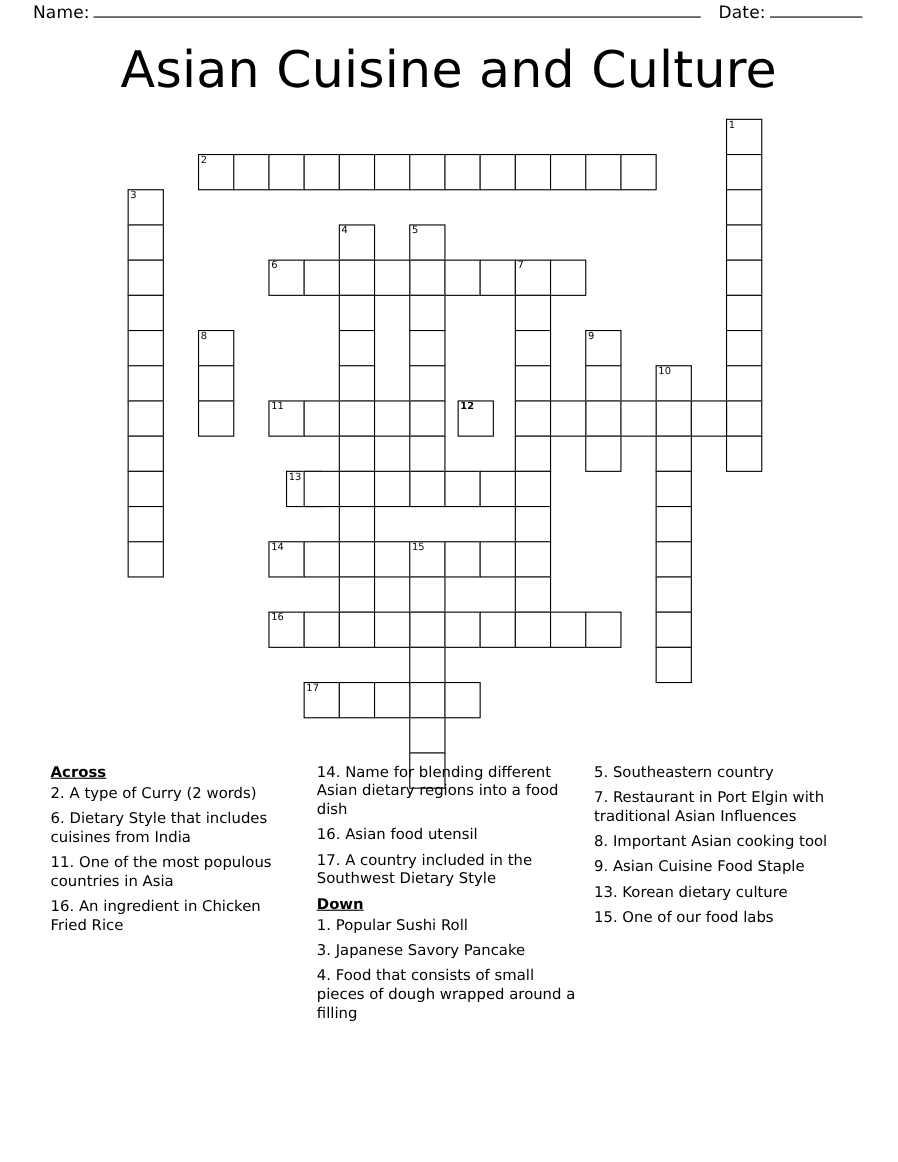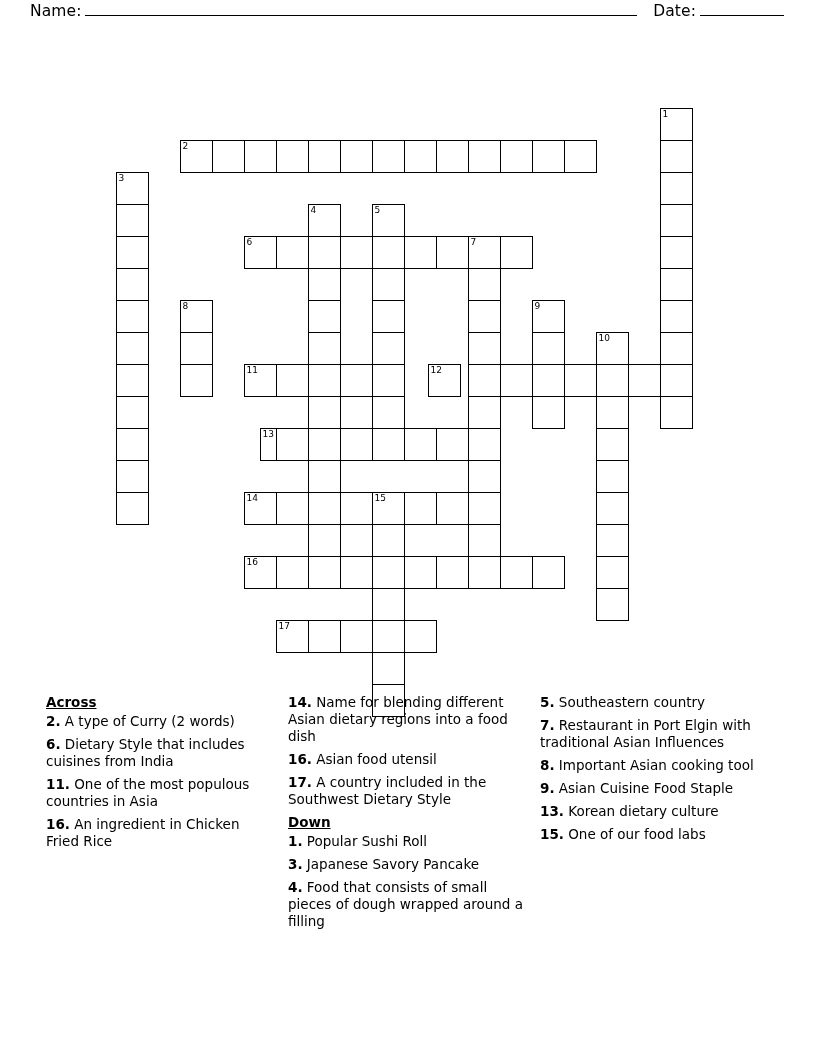--- a/index.html
+++ b/index.html
@@ -105,41 +105,42 @@
   .sec-head {
     font-weight: bold;
     text-decoration: underline;
     margin-bottom: 2px;
     display: block;
   }
   .clue {
     margin-bottom: 6px;
     text-indent: 0;
   }
-  .clue b { font-weight: bold; }
+  .clue b { font-weight: normal; }
   .blankline {
     display: inline-block;
     width: 96px;
     border-bottom: 1px solid #000;
     height: 13px;
     vertical-align: bottom;
   }
 </style>
 </head>
 <body>
 
 <div class="page">
 
   <div class="name-date">
     <span class="nd-label">Name:</span>
     <span class="nd-rule"></span>
     <span class="nd-date-label">Date:</span>
     <span class="nd-rule short"></span>
   </div>
 
+  <div class="title">Asian Cuisine and Culture</div>
 
   <div id="grid">
       <div class="cell" style="left: 660px; top: 8px;">
         <span class="num">1</span>
       </div>
       <div class="cell" style="left: 660px; top: 40px;"></div>
       <div class="cell" style="left: 660px; top: 72px;"></div>
       <div class="cell" style="left: 660px; top: 104px;"></div>
       <div class="cell" style="left: 660px; top: 136px;"></div>
       <div class="cell" style="left: 660px; top: 168px;"></div>
@@ -238,21 +239,21 @@
       <div class="cell" style="left: 596px; top: 360px;"></div>
       <div class="cell" style="left: 596px; top: 392px;"></div>
       <div class="cell" style="left: 596px; top: 424px;"></div>
       <div class="cell" style="left: 596px; top: 456px;"></div>
       <div class="cell" style="left: 596px; top: 488px;"></div>
       <div class="cell" style="left: 244px; top: 264px;">
         <span class="num">11</span>
       </div>
       <div class="cell" style="left: 276px; top: 264px;"></div>
       <div class="cell" style="left: 340px; top: 264px;"></div>
-      <div class="cell" style="left: 428px; top: 264px;">
+      <div class="cell" style="left: 416px; top: 264px; font-weight: bold;">
         <span class="num">12</span>
       </div>
       <div class="cell" style="left: 500px; top: 264px;"></div>
       <div class="cell" style="left: 564px; top: 264px;"></div>
       <div class="cell" style="left: 628px; top: 264px;"></div>
       <div class="cell" style="left: 260px; top: 328px;">
         <span class="num">13</span>
       </div>
       <div class="cell" style="left: 276px; top: 328px;"></div>
       <div class="cell" style="left: 340px; top: 328px;"></div>

